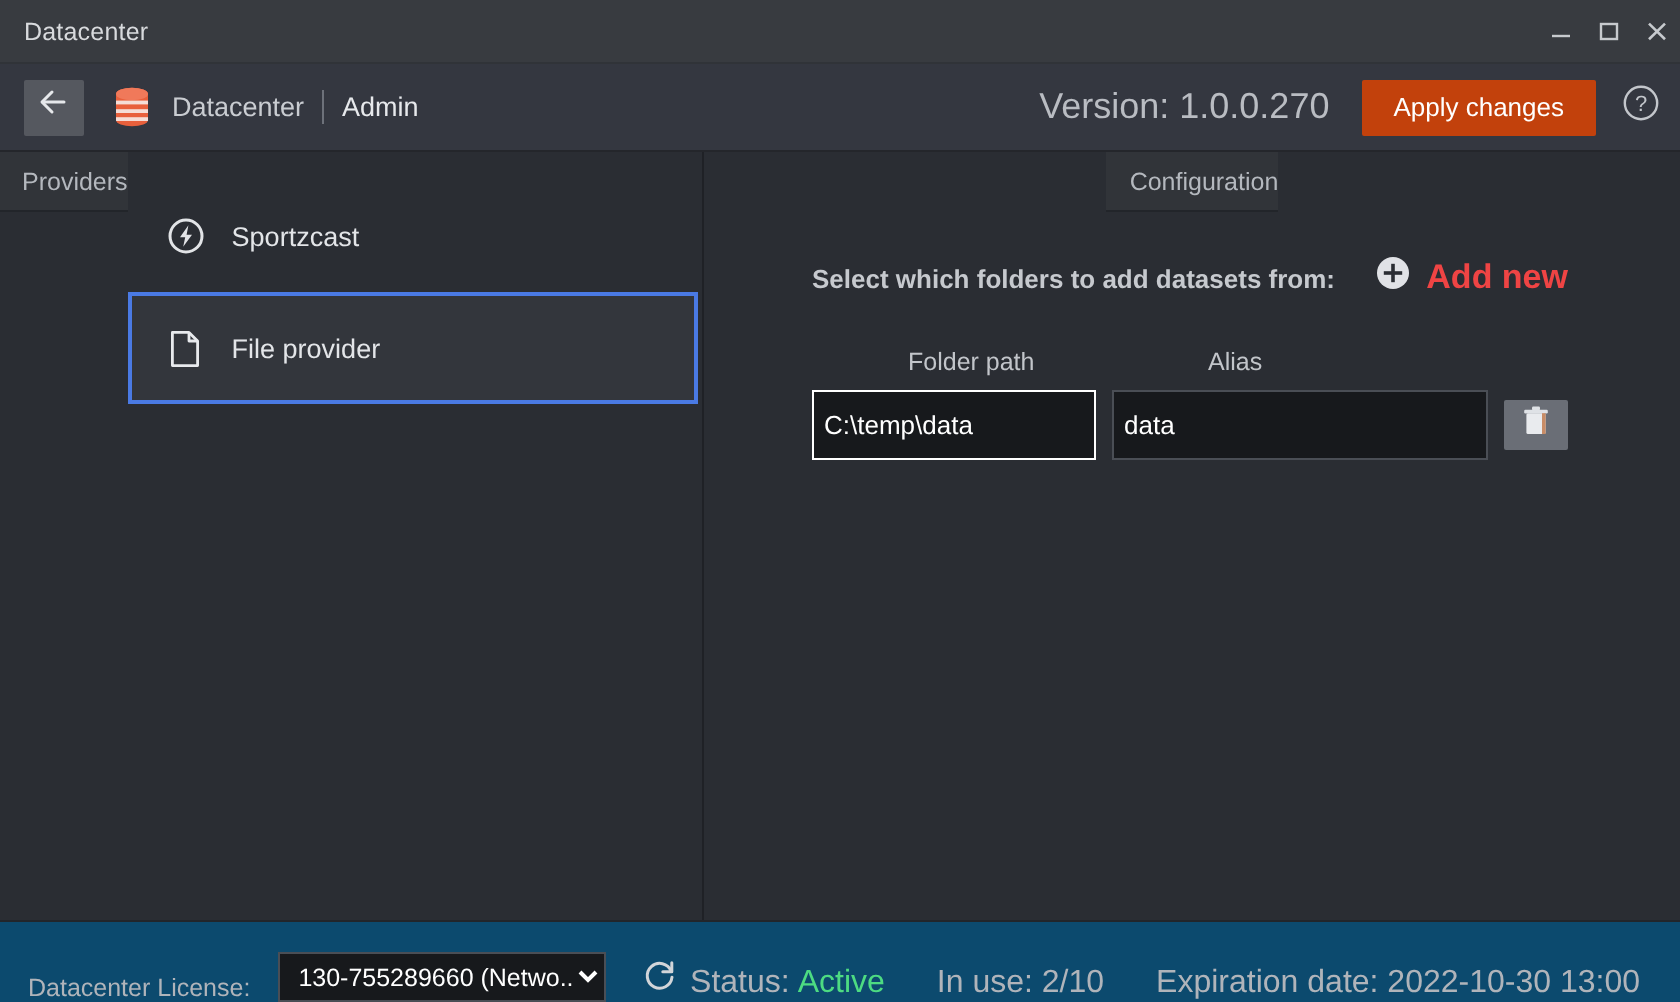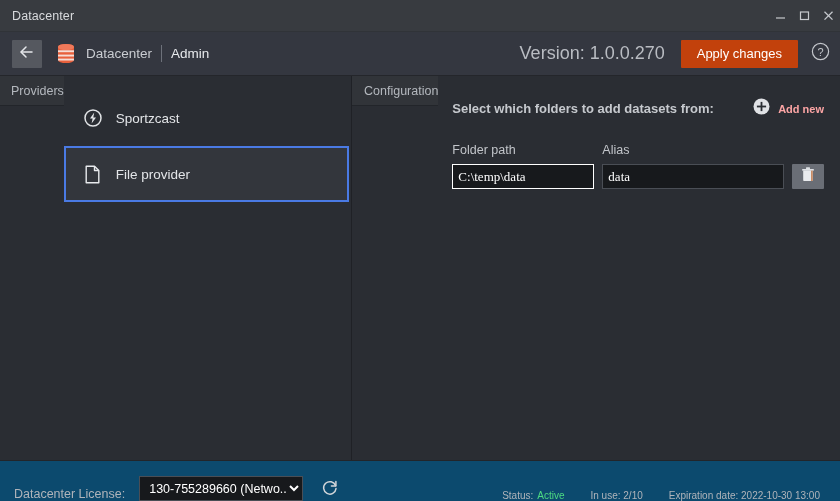--- a/index.html
+++ b/index.html
@@ -77,22 +77,23 @@
   
   .body { flex: 1 1 auto; display: flex; min-height: 0; }
 
   .providers {
     width: 352px; flex: 0 0 352px;
     display: flex; flex-direction: row;
     background: #2a2d33;
     border-right: 1px solid #1f2126;
   }
   .config {
-    flex: 1 1 auto; display: flex; 
+    flex: 1 1 auto; display: flex; flex-direction: column;
     background: #2a2d33;
+    align-items: center;
   }
   .panel-head {
     height: 30px; flex: 0 0 30px;
     display: flex; align-items: center;
     padding-left: 11px;
     background: #313439;
     border-bottom: 1px solid #22252a;
     font-size: 12.5px; color: #b4b8be;
   }
   .config .panel-head { padding-left: 12px; }
@@ -118,31 +119,31 @@
   
   .config-body { flex: 1 1 auto; padding: 22px 16px 0 14px; }
   .config-row-top {
     display: flex; align-items: center; margin-bottom: 24px; font-weight: bold;
   }
   .config-hint { font-size: 13px; color: #c6c9ce; }
   .add-new {
     margin-left: auto; display: flex; align-items: center; gap: 8px;
     cursor: pointer;
   }
-  .add-new-label { font-size: 11px; color: #fca5a5; }
-
-  .field-labels { display: flex; margin-bottom: 7px; }
+  .add-new-label { font-size: 17px; color: #ef4444; }
+
+  .field-labels { display: flex; margin-bottom: 7px; margin-left: 48px; }
   .lbl { font-size: 12.5px; color: #c2c5ca; }
   .lbl.folder { width: 150px; }
   .lbl.alias { flex: 1 1 auto; }
 
   .field-row { display: flex; align-items: center; gap: 8px; }
   .txt {
-    height: 25px; background: #17191c; color: #ffffff;
-    font-family: Liberation Serif, serif; font-size: 13px;
+    height: 35px; background: #17191c; color: #ffffff;
+    font-family: Liberation Sans, sans-serif; font-size: 13px;
     padding: 0 5px; outline: none;
   }
   .txt.folder {
     width: 142px; border: 1px solid #ffffff;
   }
   .txt.alias {
     flex: 1 1 auto; border: 1px solid #4a4e55;
   }
   .del-btn {
     width: 32px; height: 25px; background: #6a6e76;
@@ -170,21 +171,21 @@
   }
   .refresh-btn {
     margin-left: 16px; width: 22px; height: 22px;
     display: flex; align-items: center; justify-content: center;
     cursor: pointer;
   }
   .status-right {
     margin-left: auto; display: flex; align-items: center; gap: 26px;
     padding-right: 6px;
   }
-  .st { font-size: 10px; color: #b0b4ba; }
+  .st { font-size: 16px; color: #b0b4ba; }
   .st .val-active { color: #4ddb82; }
   .st-group { display: flex; gap: 4px; }
 </style>
 </head>
 <body>
 
 <div class="app">
 
   <div class="titlebar">
     <span class="titlebar-title">Datacenter</span>

